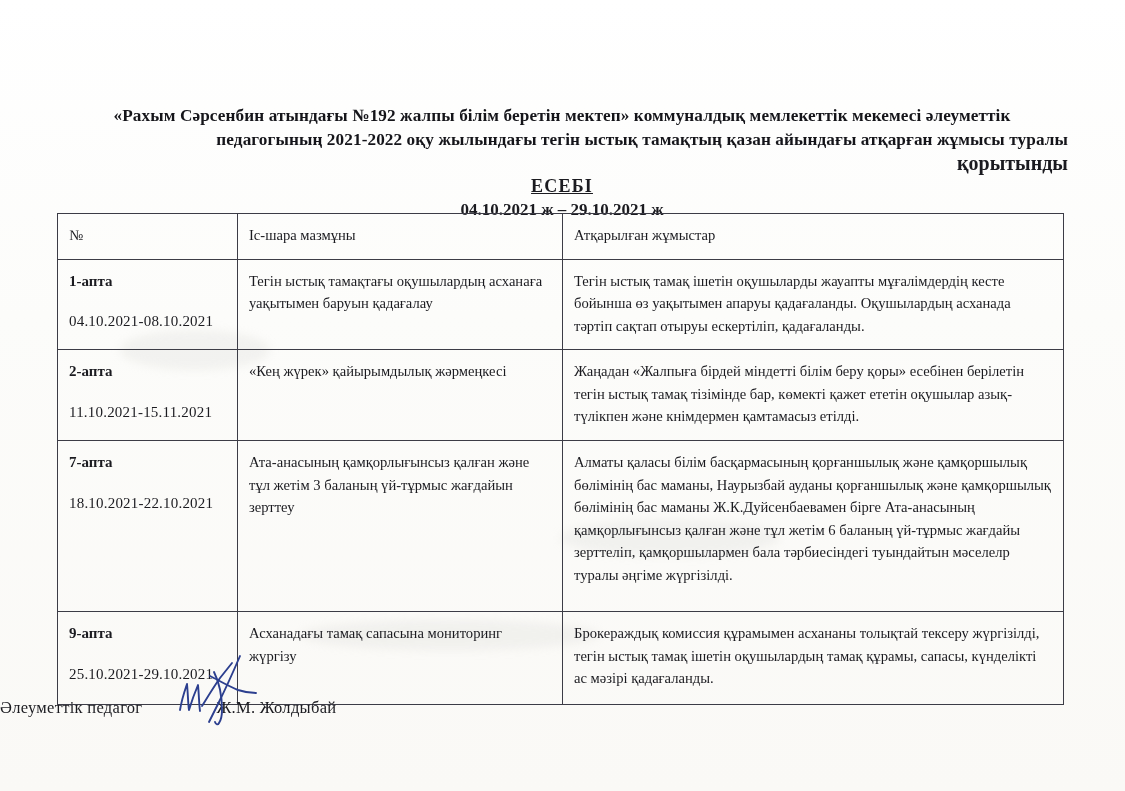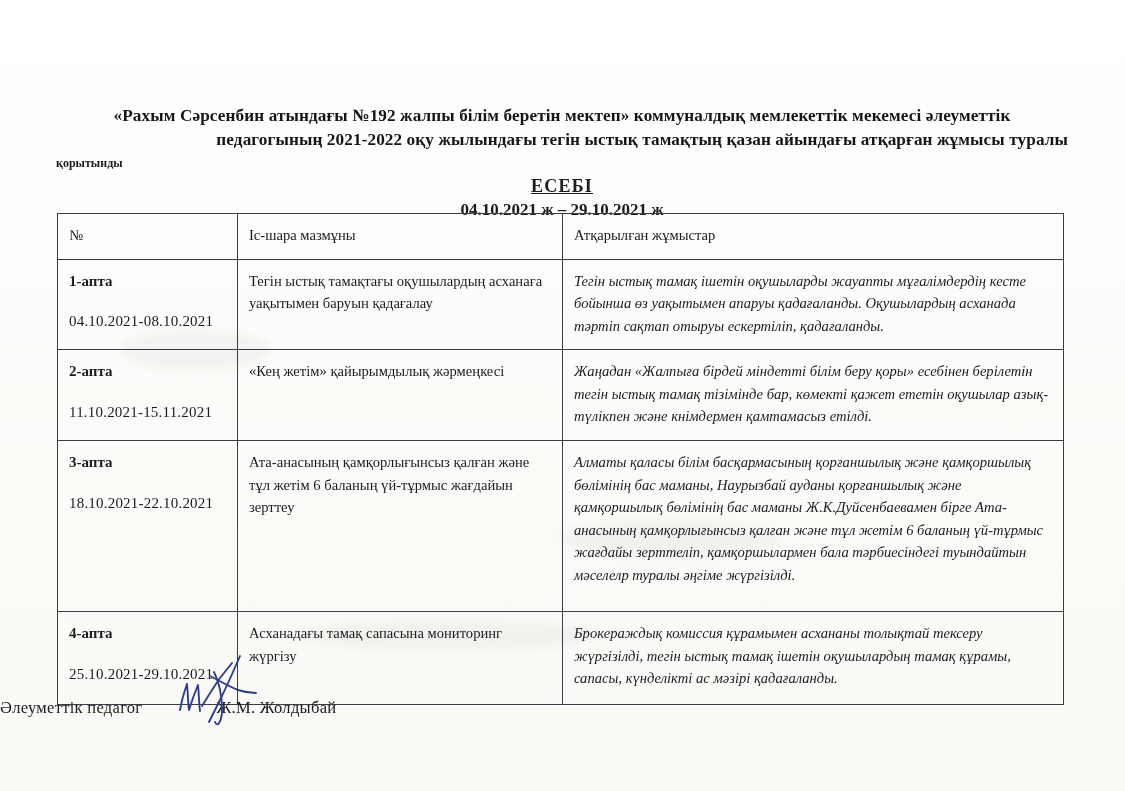--- a/index.html
+++ b/index.html
@@ -43,23 +43,23 @@
     font-weight: bold;
     font-size: 17.2px;
     line-height: 24px;
     letter-spacing: 0.1px;
     color: #15151a;
   }
   .title-line.l1 { text-align: center; }
   .title-line.l2 { text-align: right; }
   .title-word {
     font-weight: bold;
-    font-size: 12px;
+    font-size: 20px;
     line-height: 23px;
-    text-align: left;
+    text-align: right;
   }
   .title-report {
     font-weight: bold;
     font-size: 18px;
     line-height: 23px;
     letter-spacing: 1.2px;
     text-align: center;
     text-decoration: underline;
   }
   .title-dates {
@@ -106,21 +106,20 @@
   .week-range {
     display: block;
     font-size: 15px;
     letter-spacing: 0.2px;
   }
   .cell-desc { font-size: 14.6px; }
   .cell-work {
     font-size: 14.6px;
     text-align: justify;
     text-justify: inter-word;
-    font-style: italic;
   }
   .cell-work.plain { text-align: left; }
 
   .row-h1 td { height: 60px; }
   .row-h2 td { height: 68px; }
   .row-h3 td { height: 148px; }
   .row-h4 td { height: 70px; }
 
   
   .signature-row {
@@ -199,34 +198,34 @@
           <span class="week-range">04.10.2021-08.10.2021</span>
         </td>
         <td class="cell-desc">Тегін ыстық тамақтағы оқушылардың асханаға уақытымен баруын қадағалау</td>
         <td class="cell-work plain">Тегін ыстық тамақ ішетін оқушыларды жауапты мұғалімдердің кесте бойынша өз уақытымен апаруы қадағаланды. Оқушылардың асханада тәртіп сақтап отыруы ескертіліп, қадағаланды.</td>
       </tr>
       <tr class="row-h2">
         <td>
           <span class="week-label">2-апта</span>
           <span class="week-range">11.10.2021-15.11.2021</span>
         </td>
-        <td class="cell-desc">«Кең жетім» қайырымдылық жәрмеңкесі</td>
+        <td class="cell-desc">«Кең жүрек» қайырымдылық жәрмеңкесі</td>
         <td class="cell-work">Жаңадан «Жалпыға бірдей міндетті білім беру қоры» есебінен берілетін тегін ыстық тамақ тізімінде бар, көмекті қажет ететін оқушылар азық-түлікпен және кнімдермен қамтамасыз етілді.</td>
       </tr>
       <tr class="row-h3">
         <td>
-          <span class="week-label">3-апта</span>
+          <span class="week-label">7-апта</span>
           <span class="week-range">18.10.2021-22.10.2021</span>
         </td>
-        <td class="cell-desc">Ата-анасының қамқорлығынсыз қалған және тұл жетім 6 баланың үй-тұрмыс жағдайын зерттеу</td>
+        <td class="cell-desc">Ата-анасының қамқорлығынсыз қалған және тұл жетім 3 баланың үй-тұрмыс жағдайын зерттеу</td>
         <td class="cell-work">Алматы қаласы білім басқармасының қорғаншылық және қамқоршылық бөлімінің бас маманы, Наурызбай ауданы қорғаншылық және қамқоршылық бөлімінің бас маманы Ж.К.Дуйсенбаевамен бірге Ата-анасының қамқорлығынсыз қалған және тұл жетім 6 баланың үй-тұрмыс жағдайы зерттеліп, қамқоршылармен бала тәрбиесіндегі туындайтын мәселелр туралы әңгіме жүргізілді.</td>
       </tr>
       <tr class="row-h4">
         <td>
-          <span class="week-label">4-апта</span>
+          <span class="week-label">9-апта</span>
           <span class="week-range">25.10.2021-29.10.2021</span>
         </td>
         <td class="cell-desc">Асханадағы тамақ сапасына мониторинг жүргізу</td>
         <td class="cell-work">Брокераждық комиссия құрамымен асхананы толықтай тексеру жүргізілді, тегін ыстық тамақ ішетін оқушылардың тамақ құрамы, сапасы, күнделікті ас мәзірі қадағаланды.</td>
       </tr>
     </tbody>
   </table>
 
   <div class="signature-row">
     <span class="sig-inner">

